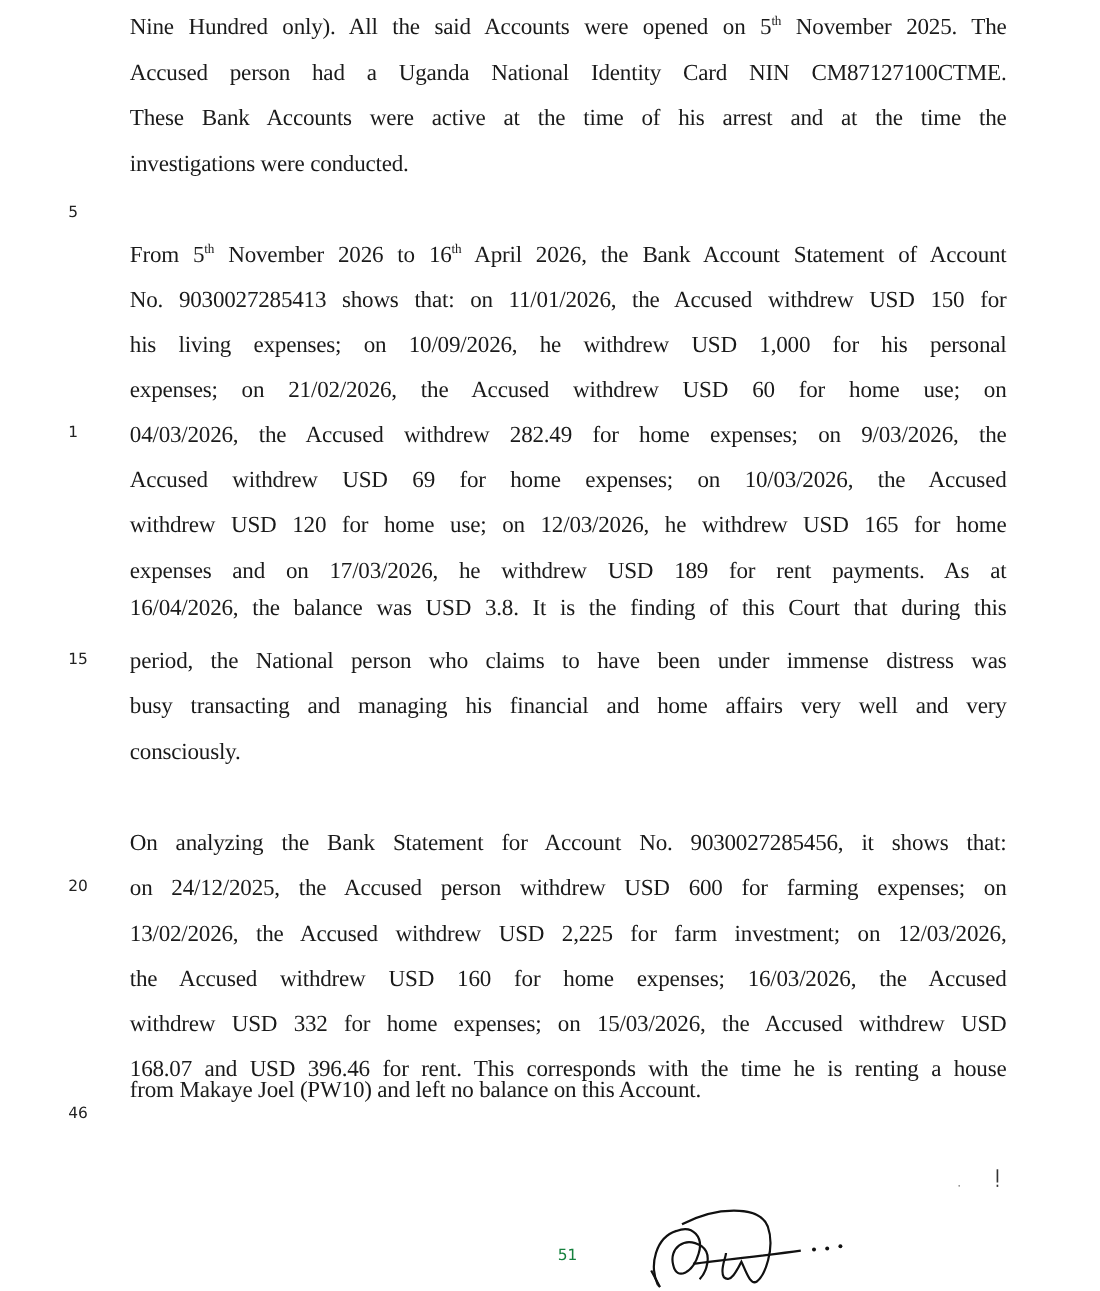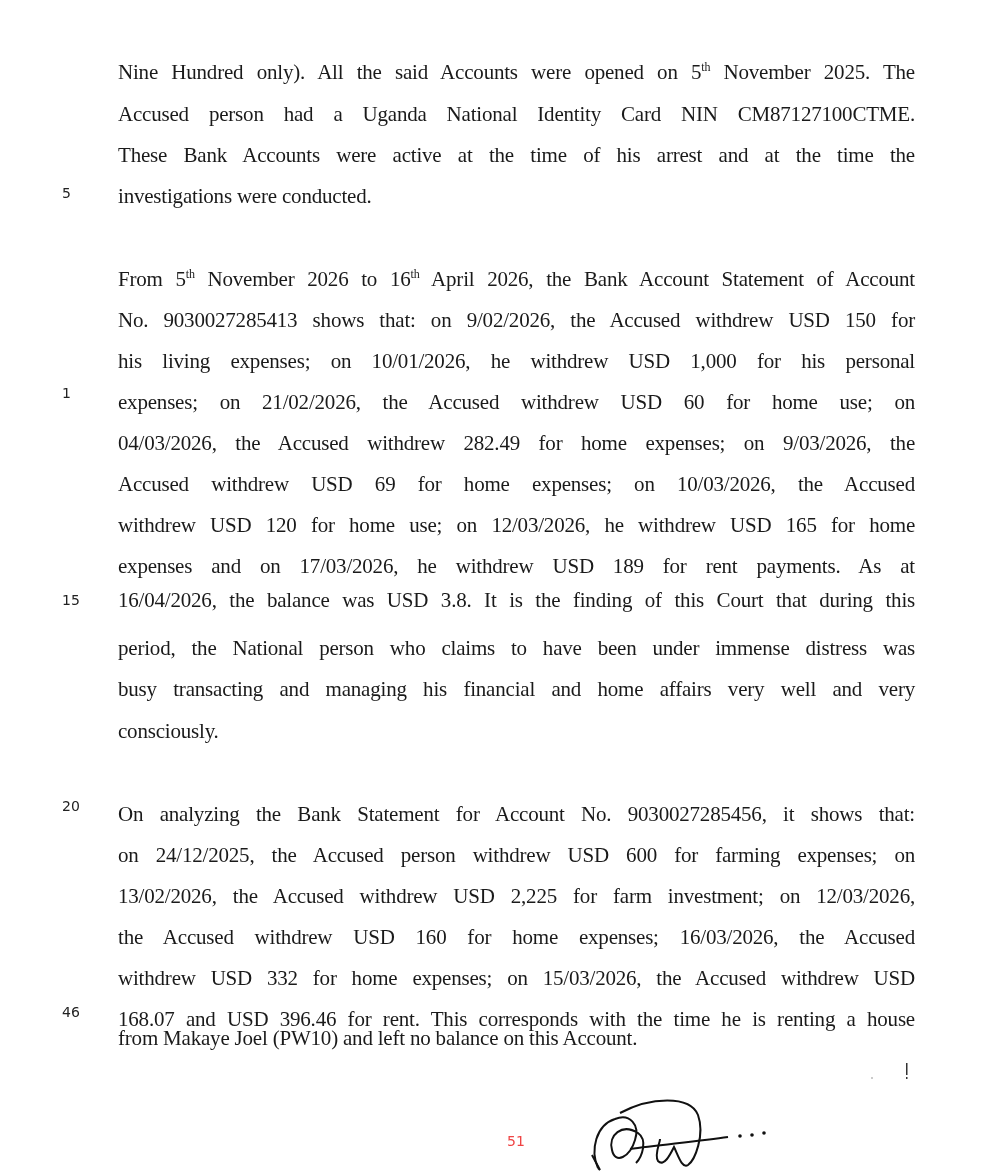--- a/index.html
+++ b/index.html
@@ -18,21 +18,20 @@
     .line {
       position: absolute;
       left: 118px;
       width: 797px;
       font-size: 21px;
       line-height: 28px;
       white-space: nowrap;
       text-align: justify;
       text-align-last: justify;
       letter-spacing: -0.2px;
-      margin-top: 48px;
     }
     .line.last {
       text-align-last: left;
     }
     .line sup {
       font-size: 12px;
       line-height: 0;
       vertical-align: super;
     }
     .lnum {
@@ -42,21 +41,21 @@
       font-family: "DejaVu Sans", sans-serif;
       font-size: 14px;
       color: #222;
     }
     .page-number {
       position: absolute;
       left: 507px;
       top: 1133px;
       font-family: "DejaVu Sans", sans-serif;
       font-size: 14px;
-      color: #ef4444;
+      color: #15803d;
     }
     .signature {
       position: absolute;
       left: 560px;
       top: 1095px;
       width: 250px;
       height: 79px;
     }
     .specks {
       position: absolute;
@@ -75,22 +74,22 @@
     <div class="line" style="top:10px">Nine Hundred only). All the said Accounts were opened on 5<sup>th</sup> November 2025. The</div>
     <div class="line" style="top:52px">Accused person had a Uganda National Identity Card NIN CM87127100CTME.</div>
     <div class="line" style="top:93px">These Bank Accounts were active at the time of his arrest and at the time the</div>
     <div class="line last" style="top:134px">investigations were conducted.</div>
   </div>
 
   <div class="lnum" style="top:185px">5</div>
 
   <div>
     <div class="line" style="top:217px">From 5<sup>th</sup> November 2026 to 16<sup>th</sup> April 2026, the Bank Account Statement of Account</div>
-    <div class="line" style="top:258px">No. 9030027285413 shows that: on 9/02/2026, the Accused withdrew USD 150 for</div>
-    <div class="line" style="top:299px">his living expenses; on 10/01/2026, he withdrew USD 1,000 for his personal</div>
+    <div class="line" style="top:258px">No. 9030027285413 shows that: on 11/01/2026, the Accused withdrew USD 150 for</div>
+    <div class="line" style="top:299px">his living expenses; on 10/09/2026, he withdrew USD 1,000 for his personal</div>
     <div class="line" style="top:340px">expenses; on 21/02/2026, the Accused withdrew USD 60 for home use; on</div>
     <div class="line" style="top:381px">04/03/2026, the Accused withdrew 282.49 for home expenses; on 9/03/2026, the</div>
     <div class="line" style="top:422px">Accused withdrew USD 69 for home expenses; on 10/03/2026, the Accused</div>
     <div class="line" style="top:463px">withdrew USD 120 for home use; on 12/03/2026, he withdrew USD 165 for home</div>
     <div class="line" style="top:504px">expenses and on 17/03/2026, he withdrew USD 189 for rent payments. As at</div>
     <div class="line" style="top:538px">16/04/2026, the balance was USD 3.8. It is the finding of this Court that during this</div>
     <div class="line" style="top:586px">period, the National person who claims to have been under immense distress was</div>
     <div class="line" style="top:627px">busy transacting and managing his financial and home affairs very well and very</div>
     <div class="line last" style="top:669px">consciously.</div>
   </div>

